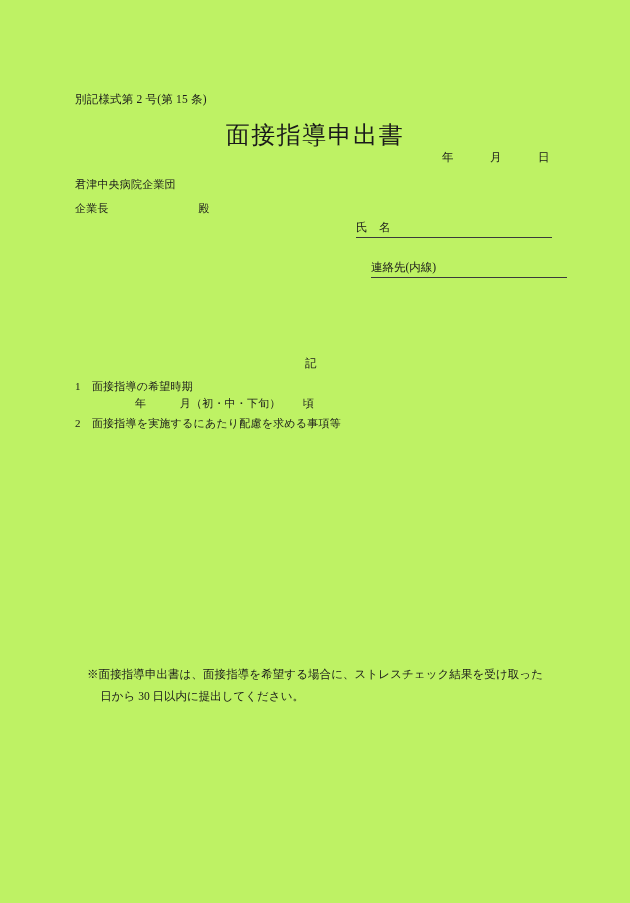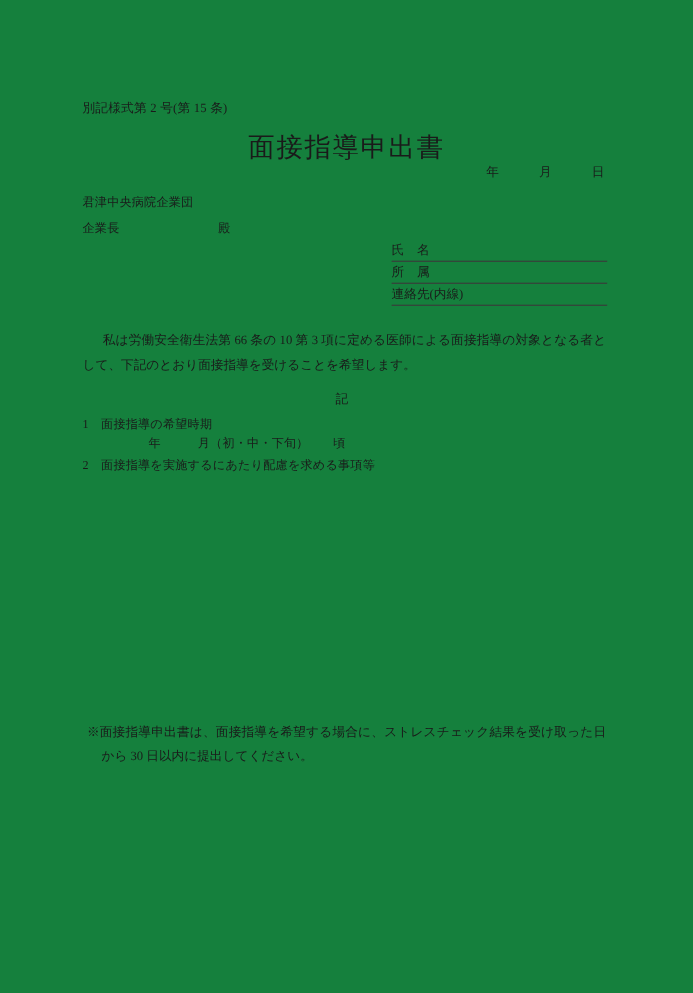--- a/index.html
+++ b/index.html
@@ -11,21 +11,21 @@
     width: 630px;
     height: 903px;
     position: relative;
     font-family: "Liberation Serif", "DejaVu Serif", serif;
     color: #1a1a1a;
     overflow: hidden;
   }
   .page {
     position: absolute;
     inset: 0;
-    background: #15803d;
+    background: #bef264;
   }
 
   
   .ln {
     position: absolute;
     white-space: pre;
     font-size: 11px;
     line-height: 1.0;
     letter-spacing: 0.2px;
   }
@@ -64,21 +64,21 @@
   }
 
   
   .field-block {
     position: absolute;
     left: 356px;
     width: 196px;
   }
   #field-name  { top: 218px; }
   #field-dept  { top: 238px; }
-  #field-phone { top: 258px; }
+  #field-phone { top: 258px; margin-left: 15px; }
 
   .field-row {
     position: relative;
     height: 19px;
     border-bottom: 1px solid #3a3a3a;
   }
   .field-label {
     position: absolute;
     left: 0;
     bottom: 2px;
@@ -118,21 +118,21 @@
 
   #notes {
     position: absolute;
     left: 75px;
     width: 480px;
     top: 651px;
     font-size: 11.5px;
     line-height: 22px;
   }
   .note {
-    margin: 4px;
+    margin: 12px;
     padding-left: 1.15em;
     text-indent: -1.15em;
     text-align: justify;
   }
   .note + .note { margin-top: 0; }
 
   #answer-space {
     position: absolute;
     left: 75px;
     top: 460px;
@@ -154,33 +154,27 @@
   <div class="ln" id="addressee-org">君津中央病院企業団</div>
 
   <div class="ln" id="addressee-role">企業長　　　　　　　　殿</div>
 
   <div class="field-block" id="field-name">
     <div class="field-row">
       <span class="field-label">氏　名</span>
     </div>
   </div>
 
-  <div class="field-block" id="field-dept">
-    <div class="field-row">
-      <span class="field-label">所　属</span>
-    </div>
-  </div>
 
   <div class="field-block" id="field-phone">
     <div class="field-row">
       <span class="field-label">連絡先(内線)</span>
     </div>
   </div>
 
-  <div id="body-paragraph">私は労働安全衛生法第 66 条の 10 第 3 項に定める医師による面接指導の対象となる者として、下記のとおり面接指導を受けることを希望します。</div>
 
   <div class="ln" id="ki-mark">記</div>
 
   <div class="ln" id="item1-heading">1　面接指導の希望時期</div>
 
   <div class="ln" id="item1-sub">年　　　月（初・中・下旬）　　頃</div>
 
   <div class="ln" id="item2-heading">2　面接指導を実施するにあたり配慮を求める事項等</div>
 
   <div id="answer-space"></div>

